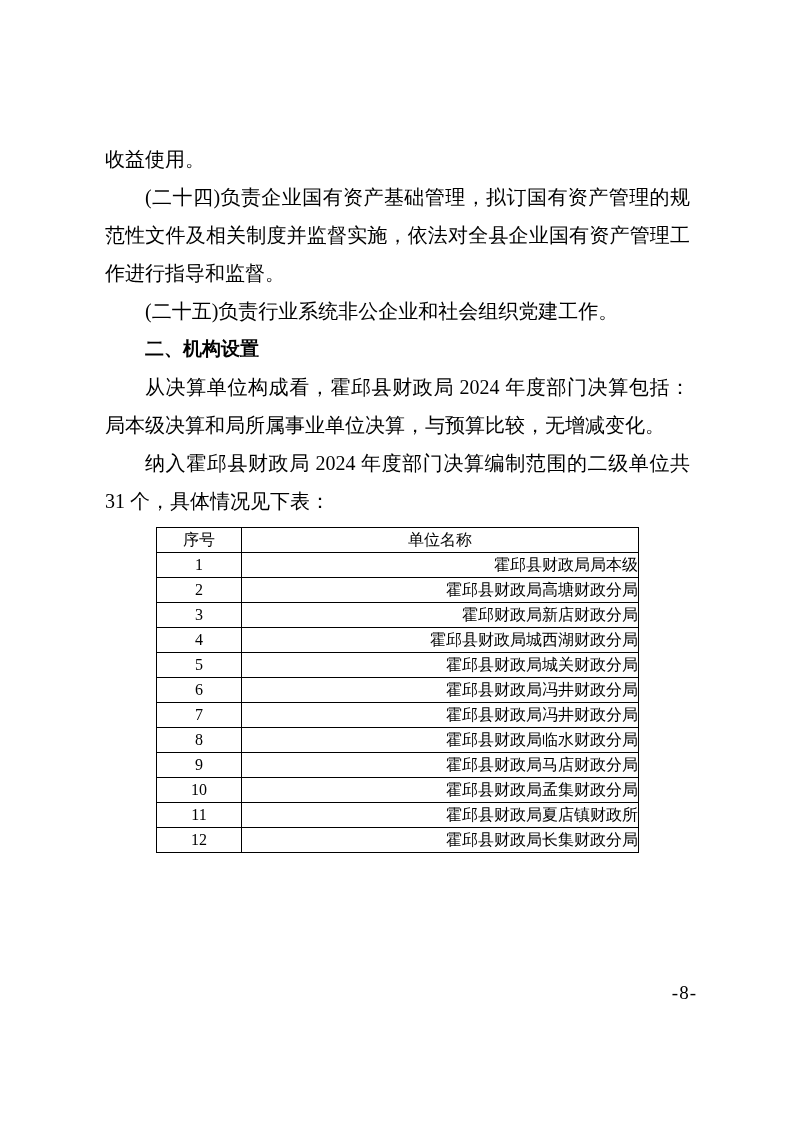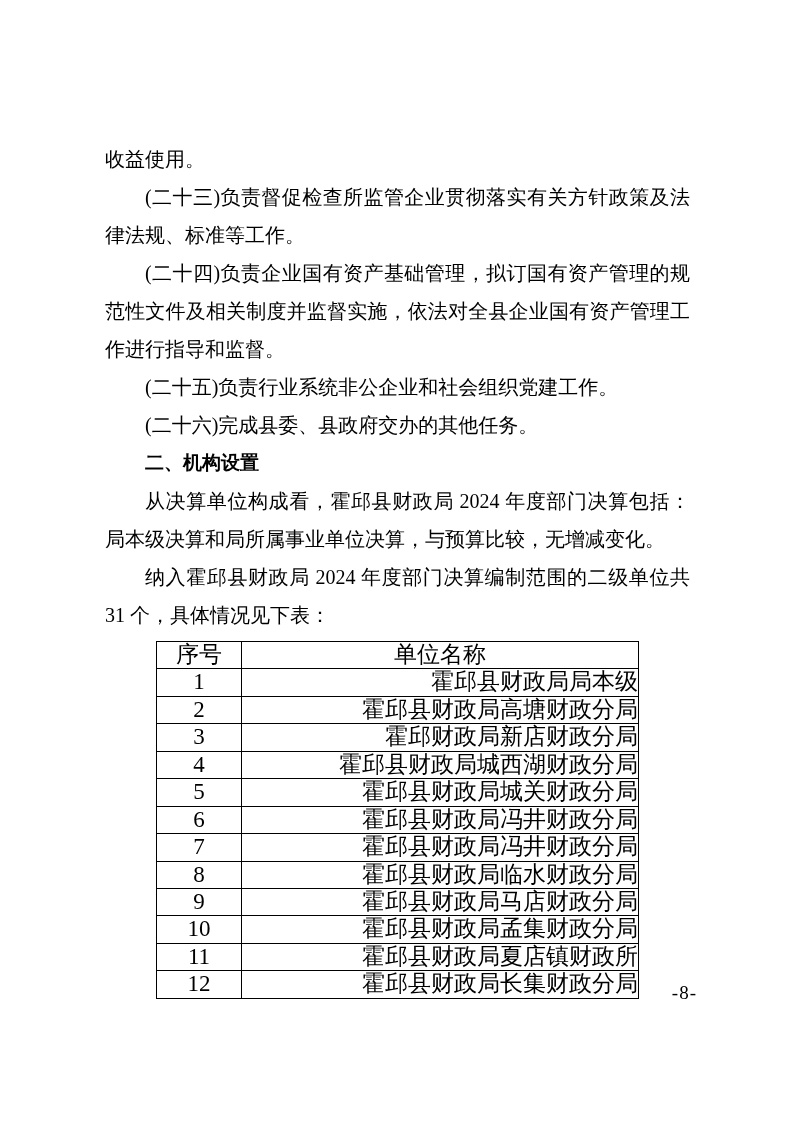--- a/index.html
+++ b/index.html
@@ -35,21 +35,21 @@
   }
   .table-wrap {
     margin-top: 7px;
     width: 100%;
   }
   table.units {
     border-collapse: collapse;
     margin: 0 auto;
     table-layout: fixed;
     width: 482px;
-    font-size: 23px;
+    font-size: 16px;
   }
   table.units th, table.units td {
     border: 1px solid #000000;
     height: 25px;
     padding: 0;
     line-height: 1.15;
     overflow: hidden;
     white-space: nowrap;
   }
   table.units th { font-weight: normal; text-align: center; }
@@ -66,24 +66,22 @@
   }
 </style>
 </head>
 <body>
 
 <div class="page">
   <div class="content">
 
     <p class="para">收益使用。</p>
 
-    <p class="para indent">(二十三)负责督促检查所监管企业贯彻落实有关方针政策及法律法规、标准等工作。</p>
     <p class="para indent">(二十四)负责企业国有资产基础管理，拟订国有资产管理的规范性文件及相关制度并监督实施，依法对全县企业国有资产管理工作进行指导和监督。</p>
     <p class="para indent">(二十五)负责行业系统非公企业和社会组织党建工作。</p>
-    <p class="para indent">(二十六)完成县委、县政府交办的其他任务。</p>
 
     <p class="para indent section-heading">二、机构设置</p>
 
     <p class="para indent">从决算单位构成看，霍邱县财政局 2024 年度部门决算包括：局本级决算和局所属事业单位决算，与预算比较，无增减变化。</p>
     <p class="para indent">纳入霍邱县财政局 2024 年度部门决算编制范围的二级单位共 31 个，具体情况见下表：</p>
 
     <div class="table-wrap">
       <table class="units">
         <thead>
           <tr>

